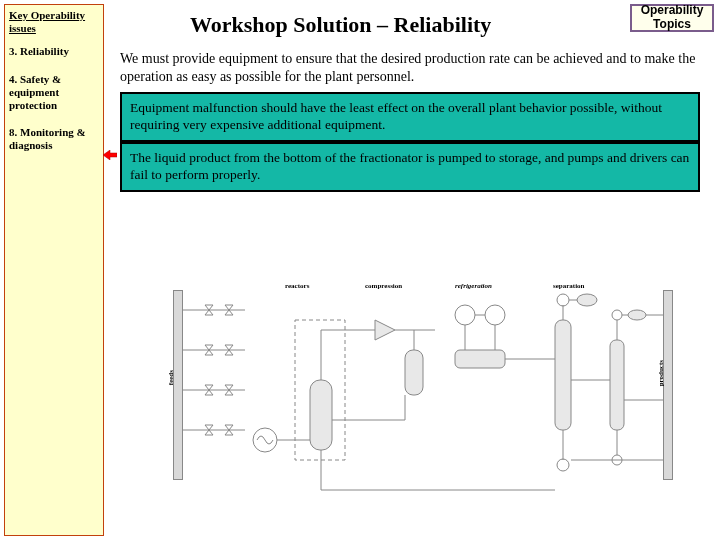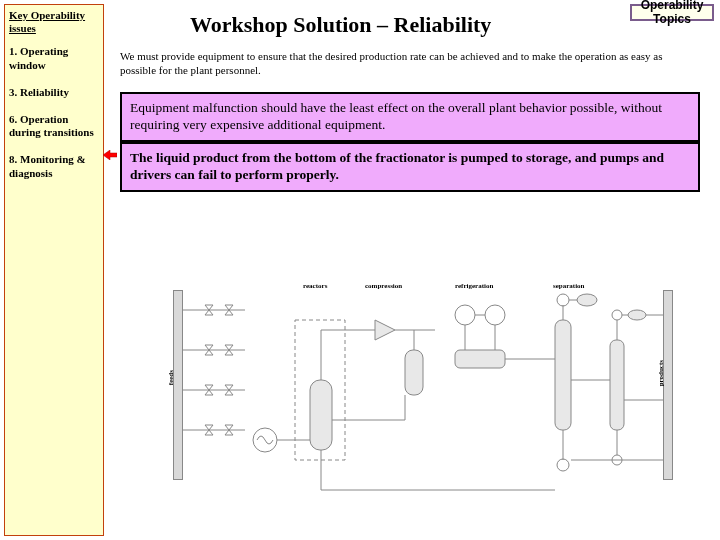--- a/index.html
+++ b/index.html
@@ -36,21 +36,21 @@
     line-height: 1.2;
     font-weight: bold;
     padding-left: 0px;
     text-indent: 0;
   }
   .topics-btn {
     position: absolute;
     right: 6px;
     top: 4px;
     width: 84px;
-    height: 17px;
+    height: 28px;
     border: 2px solid #7a5c8c;
     background: #ffffec;
     font-family: Arial, sans-serif;
     font-size: 12px;
     font-weight: bold;
     line-height: 1.15;
     display: flex;
     align-items: center;
     justify-content: center;
     text-align: center;
@@ -62,37 +62,37 @@
     top: 12px;
     font-size: 22px;
     font-weight: bold;
     font-family: Liberation Serif, serif;
   }
   .intro {
     position: absolute;
     left: 120px;
     top: 50px;
     width: 580px;
-    font-size: 11px;
+    font-size: 14px;
     line-height: 1.25;
     font-family: "Times New Roman", Times, serif;
   }
   .box {
     position: absolute;
     left: 120px;
     width: 580px;
     border: 2px solid #000;
     padding: 6px 8px;
     font-size: 13.5px;
     line-height: 1.25;
     font-family: "Times New Roman", Times, serif;
-    background: #f0abfc;
+    background: #14b8a6;
   }
   .box1 { top: 92px; }
-  .box2 { top: 142px; font-weight: bold; }
+  .box2 { top: 142px; }
   .arrow {
     position: absolute;
     left: 103px;
     top: 150px;
     width: 14px;
     height: 10px;
   }
   .diagram {
     position: absolute;
     left: 155px;
@@ -119,23 +119,22 @@
     width: 10px;
     background: #d9d9d9;
     border: 1px solid #888;
   }
 </style>
 </head>
 <body>
 
 <div class="sidebar">
   <div class="sidebar-title">Key Operability issues</div>
-  <div class="sidebar-item">1. Operating window</div>
   <div class="sidebar-item">3. Reliability</div>
-  <div class="sidebar-item">6. Operation during transitions</div>
+  <div class="sidebar-item">4. Safety &amp; equipment protection</div>
   <div class="sidebar-item">8. Monitoring &amp; diagnosis</div>
 </div>
 
 <div class="topics-btn">Operability Topics</div>
 
 <div class="main-title">Workshop Solution – Reliability</div>
 
 <div class="intro">We must provide equipment to ensure that the desired production rate can be achieved and to make the operation as easy as possible for the plant personnel.</div>
 
 <div class="box box1">Equipment malfunction should have the least effect on the overall plant behavior possible, without requiring very expensive additional equipment.</div>
@@ -146,23 +145,23 @@
 </svg>
 
 <div class="diagram">
 
   <div class="side-rect" style="left:18px; top:30px; height:190px;"></div>
   <div class="side-rect" style="left:508px; top:30px; height:190px;"></div>
 
   <div class="vert-label" style="left:12px; top:110px;">feeds</div>
   <div class="vert-label" style="left:502px; top:100px;">products</div>
 
-  <div class="diag-label" style="left:130px; top:22px;margin-left:18px;">reactors</div>
+  <div class="diag-label" style="left:130px; top:22px;">reactors</div>
   <div class="diag-label" style="left:210px; top:22px;">compression</div>
-  <div class="diag-label" style="left:300px; top:22px;">refrigeration</div>
+  <div class="diag-label" style="left:300px; top:22px;font-style:italic;">refrigeration</div>
   <div class="diag-label" style="left:398px; top:22px;">separation</div>
 
   <svg width="540" height="270" style="position:absolute;left:0;top:0;">
     <g stroke="#888" stroke-width="1" fill="none">
 
       <line x1="28" y1="50" x2="90" y2="50"></line>
       <line x1="28" y1="90" x2="90" y2="90"></line>
       <line x1="28" y1="130" x2="90" y2="130"></line>
       <line x1="28" y1="170" x2="90" y2="170"></line>
 

